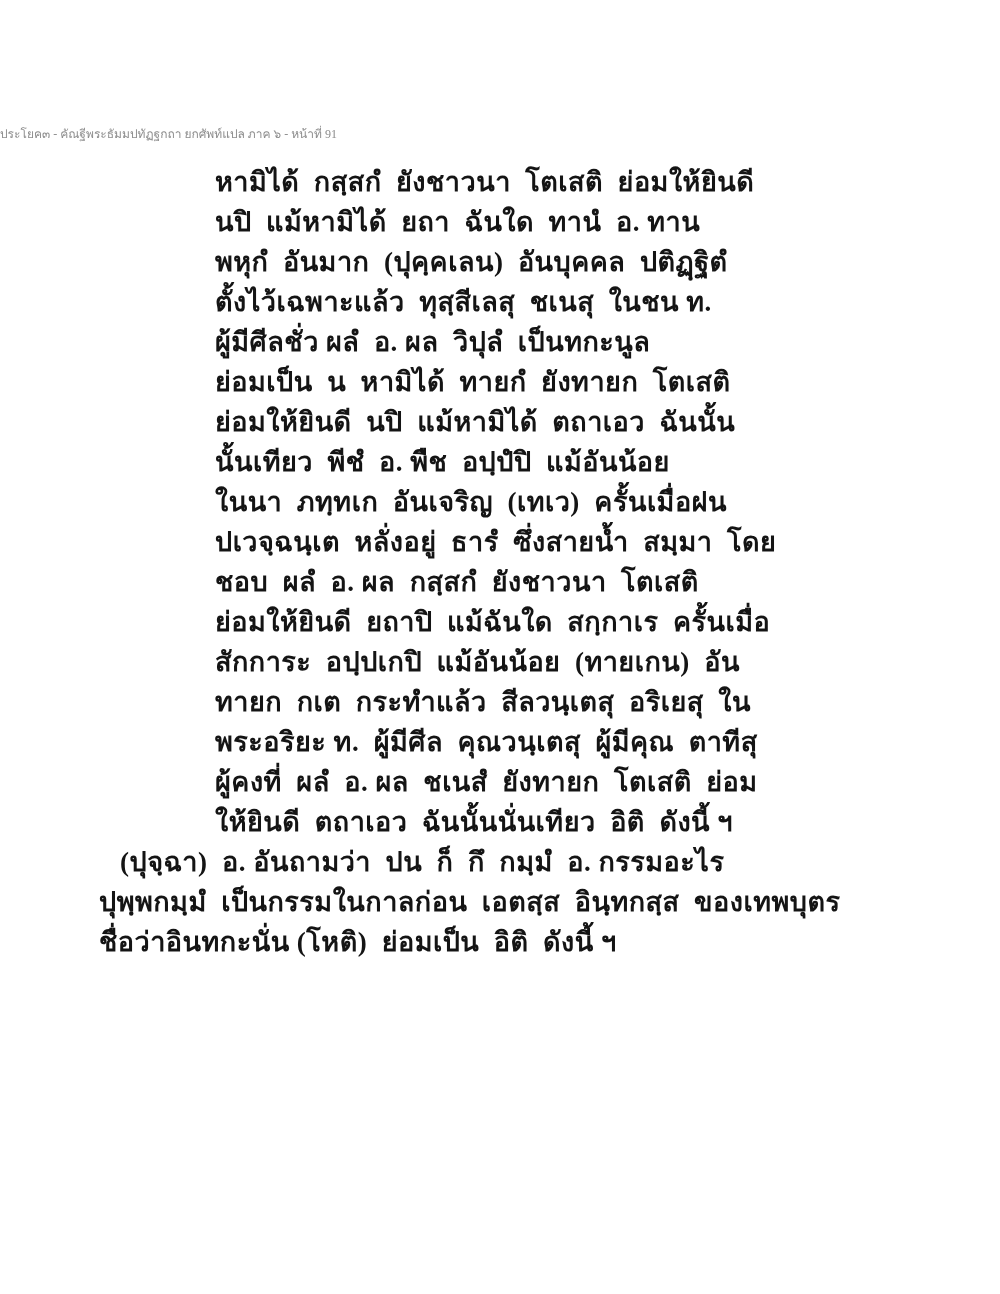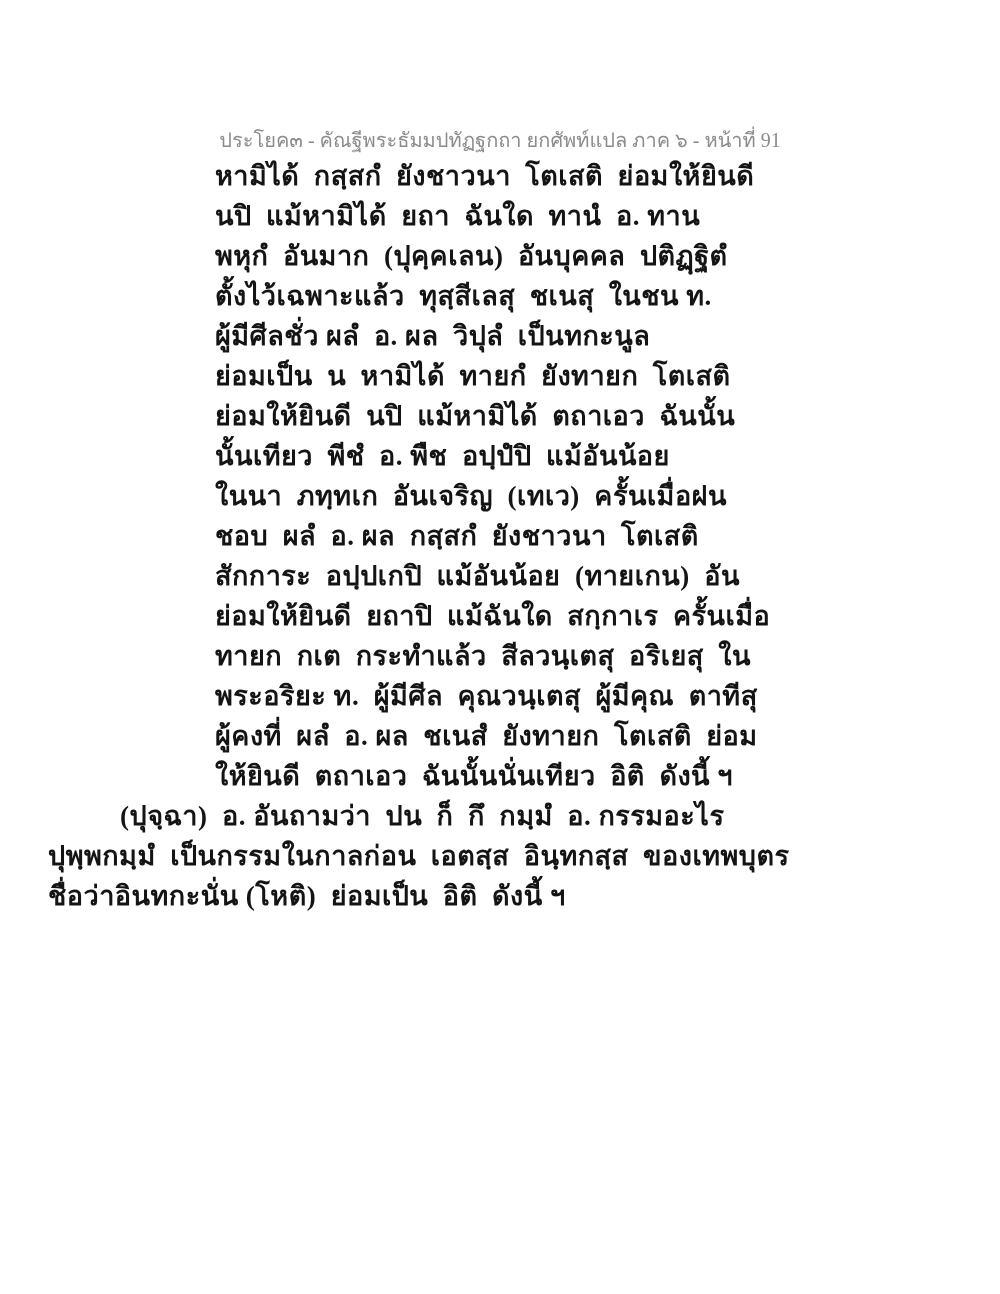--- a/index.html
+++ b/index.html
@@ -13,64 +13,64 @@
     height: 1294px;
     background: #ffffff;
     overflow: hidden;
     font-family: "Liberation Serif", "DejaVu Serif", serif;
   }
   .header {
     position: absolute;
     top: 124px;
     left: 0;
     width: 100%;
-    text-align: center;
     color: #8c8c8c;
-    font-size: 20px;
+    font-size: 12px;
     font-weight: normal;
     white-space: pre-wrap;
   }
   .content {
     position: absolute;
-    top: 156px;
+    top: 162px;
     left: 0;
     right: 0;
   }
   .line {
     font-size: 27px;
     line-height: 40px;
     font-weight: bold;
     color: #141414;
     white-space: pre-wrap;
     letter-spacing: 0.5px;
   }
   .verse-line   { margin-left: 215px; }
   .para-indent  { margin-left: 120px; }
-  .para-line    { margin-left: 48px; }
+  .para-line    { margin-left: 99px; }
 </style>
 </head>
 <body>
 
 <div class="page">
 
   <div class="header">ประโยค๓ - คัณฐีพระธัมมปทัฏฐกถา ยกศัพท์แปล ภาค ๖ - หน้าที่ 91</div>
 
   <div class="content">
     <div class="line verse-line">หามิได้  กสฺสกํ  ยังชาวนา  โตเสติ  ย่อมให้ยินดี</div>
     <div class="line verse-line">นปิ  แม้หามิได้  ยถา  ฉันใด  ทานํ  อ. ทาน</div>
     <div class="line verse-line">พหุกํ  อันมาก  (ปุคฺคเลน)  อันบุคคล  ปติฏฺฐิตํ</div>
     <div class="line verse-line">ตั้งไว้เฉพาะแล้ว  ทุสฺสีเลสุ  ชเนสุ  ในชน ท.</div>
     <div class="line verse-line">ผู้มีศีลชั่ว ผลํ  อ. ผล  วิปุลํ  เป็นทกะนูล</div>
     <div class="line verse-line">ย่อมเป็น  น  หามิได้  ทายกํ  ยังทายก  โตเสติ</div>
     <div class="line verse-line">ย่อมให้ยินดี  นปิ  แม้หามิได้  ตถาเอว  ฉันนั้น</div>
     <div class="line verse-line">นั้นเทียว  พีชํ  อ. พืช  อปฺปํปิ  แม้อันน้อย</div>
     <div class="line verse-line">ในนา  ภทฺทเก  อันเจริญ  (เทเว)  ครั้นเมื่อฝน</div>
+    <div class="line verse-line">ปเวจฺฉนฺเต  หลั่งอยู่  ธารํ  ซึ่งสายน้ำ  สมฺมา  โดย</div>
     <div class="line verse-line">ชอบ  ผลํ  อ. ผล  กสฺสกํ  ยังชาวนา  โตเสติ</div>
+    <div class="line verse-line">ย่อมให้ยินดี  ยถาปิ  แม้ฉันใด  สกฺกาเร  ครั้นเมื่อ</div>
     <div class="line verse-line">สักการะ  อปฺปเกปิ  แม้อันน้อย  (ทายเกน)  อัน</div>
-    <div class="line verse-line">ย่อมให้ยินดี  ยถาปิ  แม้ฉันใด  สกฺกาเร  ครั้นเมื่อ</div>
     <div class="line verse-line">ทายก  กเต  กระทำแล้ว  สีลวนฺเตสุ  อริเยสุ  ใน</div>
     <div class="line verse-line">พระอริยะ ท.  ผู้มีศีล  คุณวนฺเตสุ  ผู้มีคุณ  ตาทีสุ</div>
     <div class="line verse-line">ผู้คงที่  ผลํ  อ. ผล  ชเนสํ  ยังทายก  โตเสติ  ย่อม</div>
     <div class="line verse-line">ให้ยินดี  ตถาเอว  ฉันนั้นนั่นเทียว  อิติ  ดังนี้ ฯ</div>
 
     <div class="line para-indent">(ปุจฺฉา)  อ. อันถามว่า  ปน  ก็  กึ  กมฺมํ  อ. กรรมอะไร</div>
     <div class="line para-line">ปุพฺพกมฺมํ  เป็นกรรมในกาลก่อน  เอตสฺส  อินฺทกสฺส  ของเทพบุตร</div>
     <div class="line para-line">ชื่อว่าอินทกะนั่น (โหติ)  ย่อมเป็น  อิติ  ดังนี้ ฯ</div>
   </div>
 

